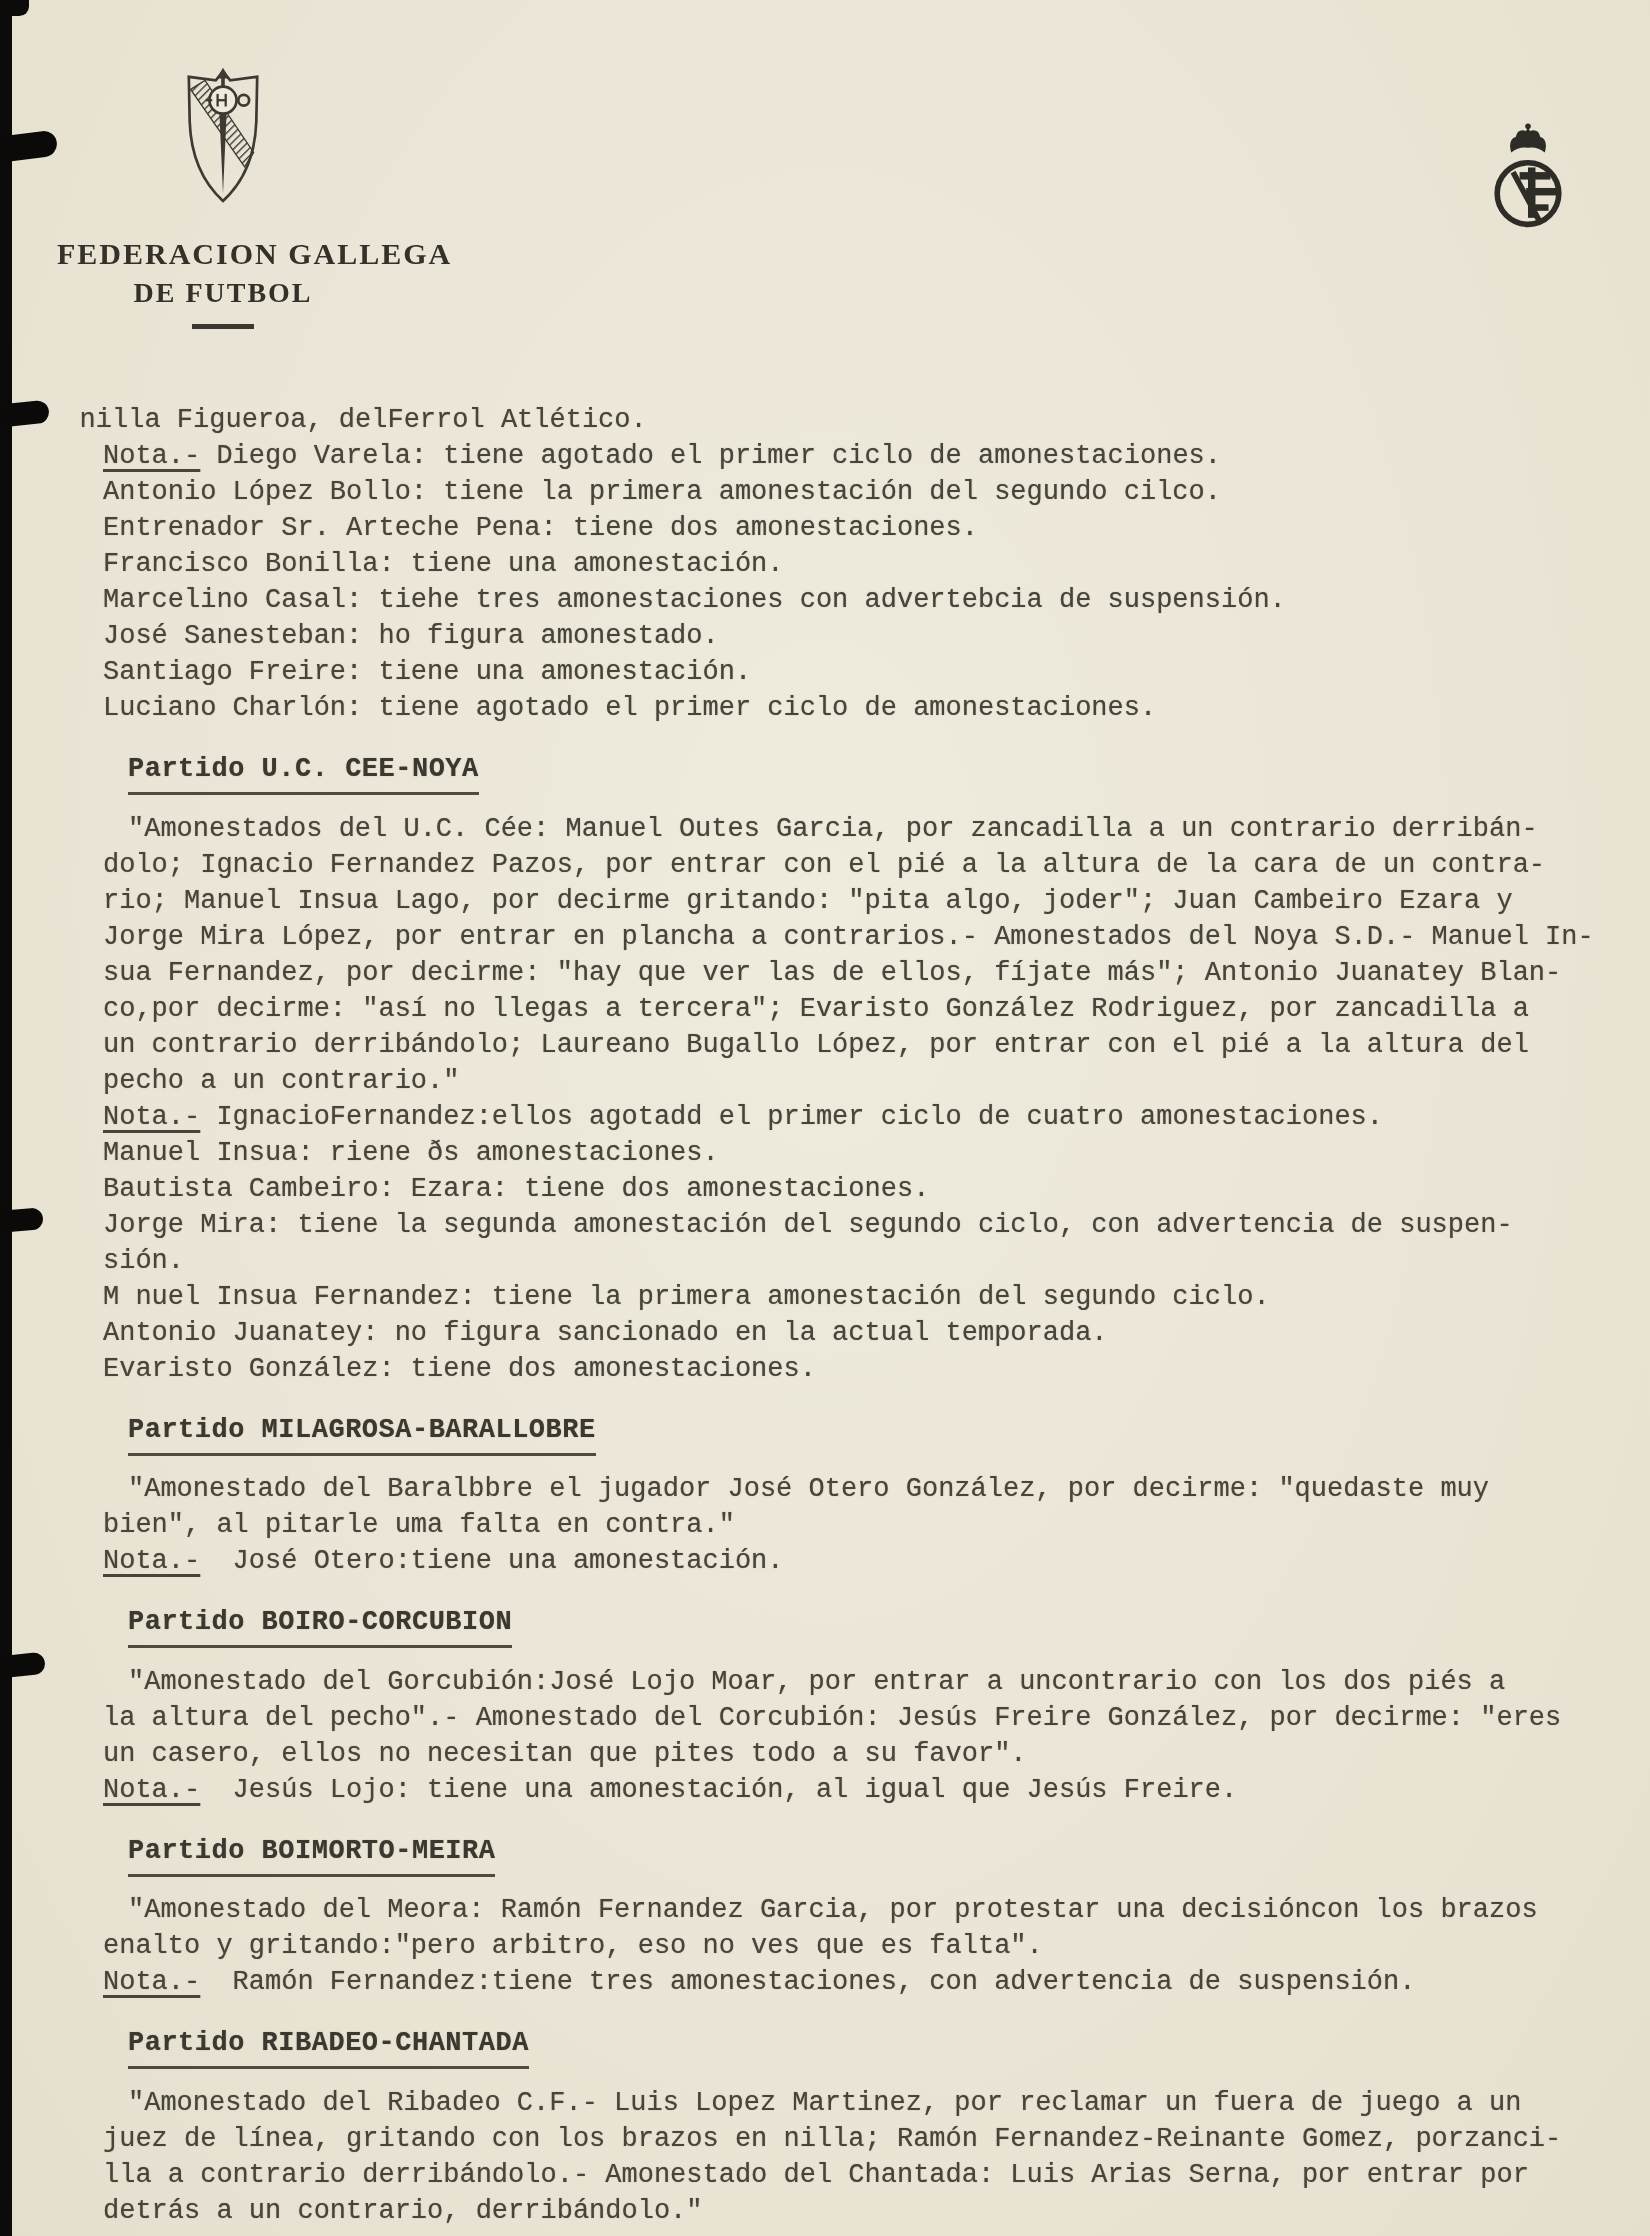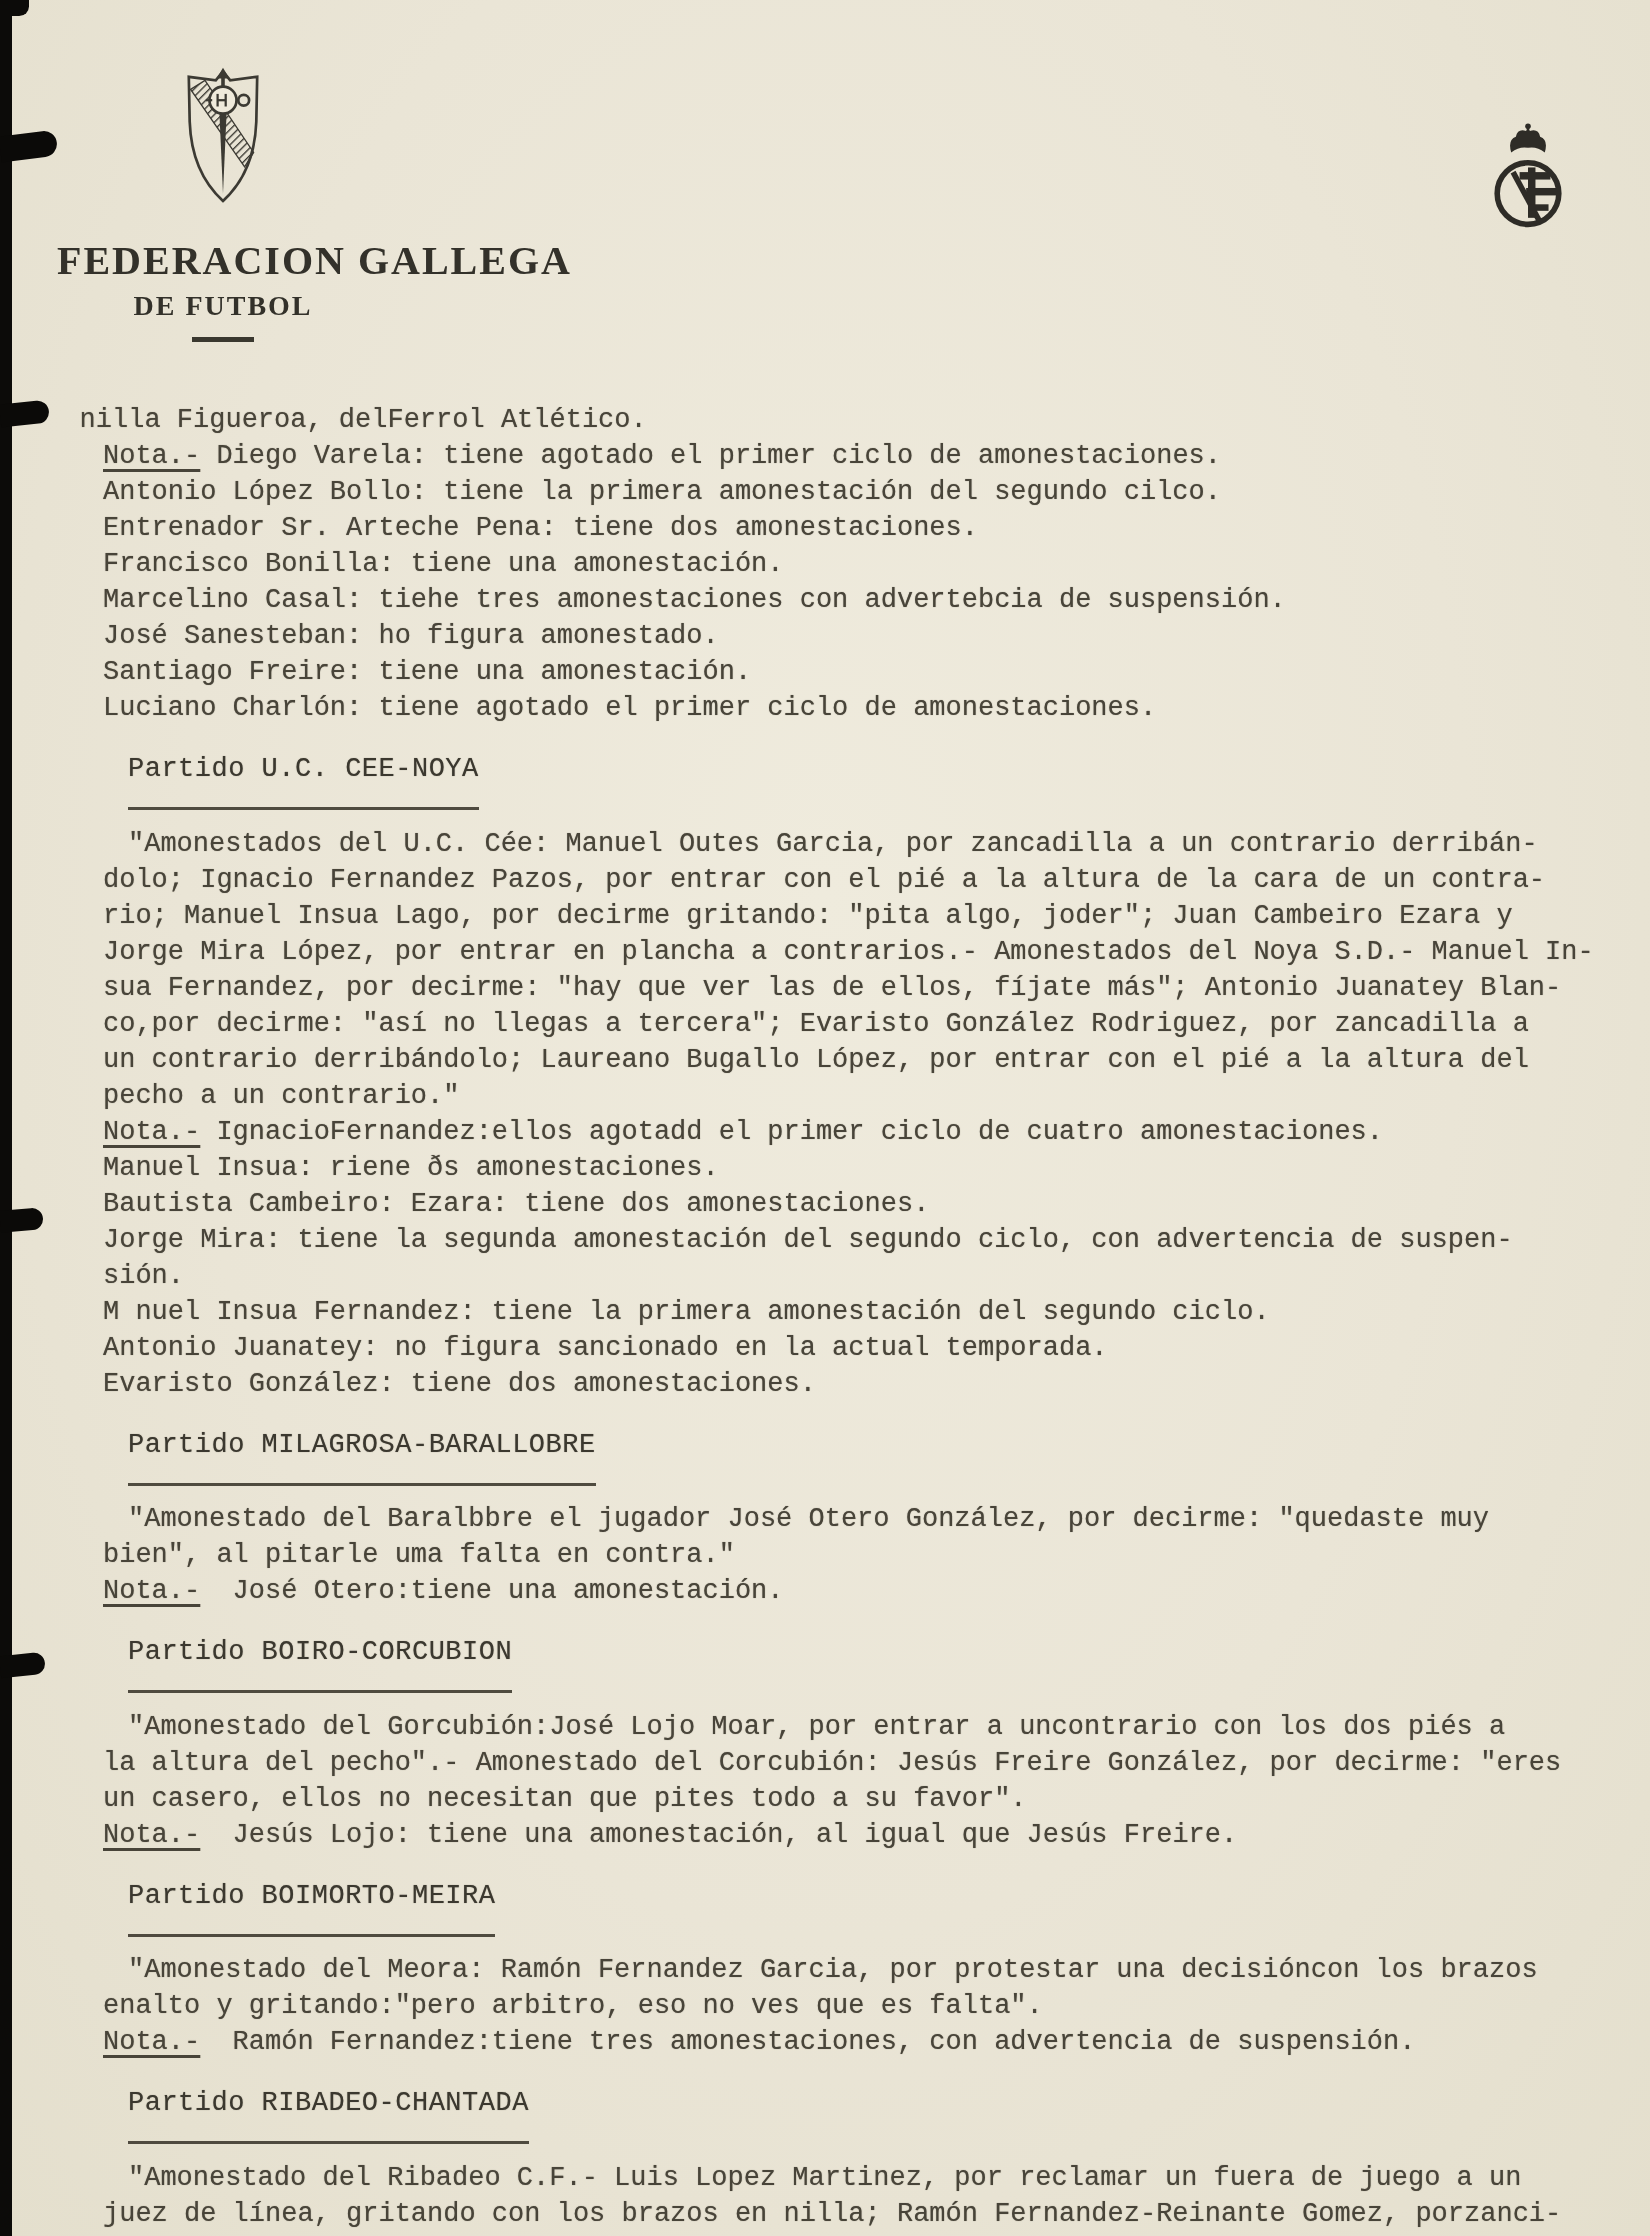--- a/index.html
+++ b/index.html
@@ -17,41 +17,41 @@
   .bind-corner{position:absolute;left:0;top:0;width:29px;height:15.6px;background:#0c0b09;border-radius:0 0 9.8px 0;}
   .bind-tab{position:absolute;left:0;background:#0b0a08;border-radius:0 13.7px 13.7px 0;}
   .tab1{top:133px;width:57px;height:26px;transform:rotate(-7deg);}
   .tab2{top:402px;width:49px;height:23.4px;transform:rotate(-6deg);}
   .tab3{top:1209px;width:43px;height:21.5px;transform:rotate(-5deg);}
   .tab4{top:1654px;width:45px;height:22.4px;transform:rotate(-6deg);}
 
   
   .org-header{position:absolute;left:57px;top:66px;width:332px;text-align:center;color:#33312a;}
   .crest{display:block;margin:0 auto 27px auto;}
-  .org-line1{font-family:"Liberation Serif","DejaVu Serif",serif;font-weight:bold;font-size:40px;letter-spacing:2px;white-space:nowrap;}
+  .org-line1{font-family:"Liberation Serif","DejaVu Serif",serif;font-weight:bold;font-size:30px;letter-spacing:2px;white-space:nowrap;}
   .org-line2{font-family:"Liberation Serif","DejaVu Serif",serif;font-weight:bold;font-size:28px;letter-spacing:2px;margin-top:5.9px;}
   .org-rule{width:62px;height:4.9px;background:#3a382f;margin:15.6px auto 0 auto;}
   .fef-emblem{position:absolute;left:1486px;top:115px;}
 
   
   .doc-body{
     position:absolute;left:0;top:402px;width:1650px;
     padding-left:103px;box-sizing:border-box;
     font-size:27px;line-height:36px;color:#484439;
     text-shadow:0 0 1px rgba(66,60,48,0.55);
   }
   .line{white-space:pre;}
   .ind{}
   .out{margin-left:-23.4px;}
   .para .first{margin-left:25px;}
   .nota{text-decoration:underline;text-decoration-thickness:2.9px;text-underline-offset:5.9px;}
   .heading{margin-top:25px;margin-bottom:15.6px;margin-left:25px;}
   .heading-text{
-    display:inline-block;font-weight:normal;color:#3b382f;
-    border-bottom:3.9px solid rgba(62,58,47,0.9);padding-bottom:20px;
+    display:inline-block;font-weight:bold;color:#3b382f;
+    border-bottom:3.9px solid rgba(62,58,47,0.9);padding-bottom:5px;
     letter-spacing:0.5px;
   }
 </style>
 </head>
 <body>
 
 <div class="page">
 
   <div class="bind-strip"></div>
   <div class="bind-corner"></div>

